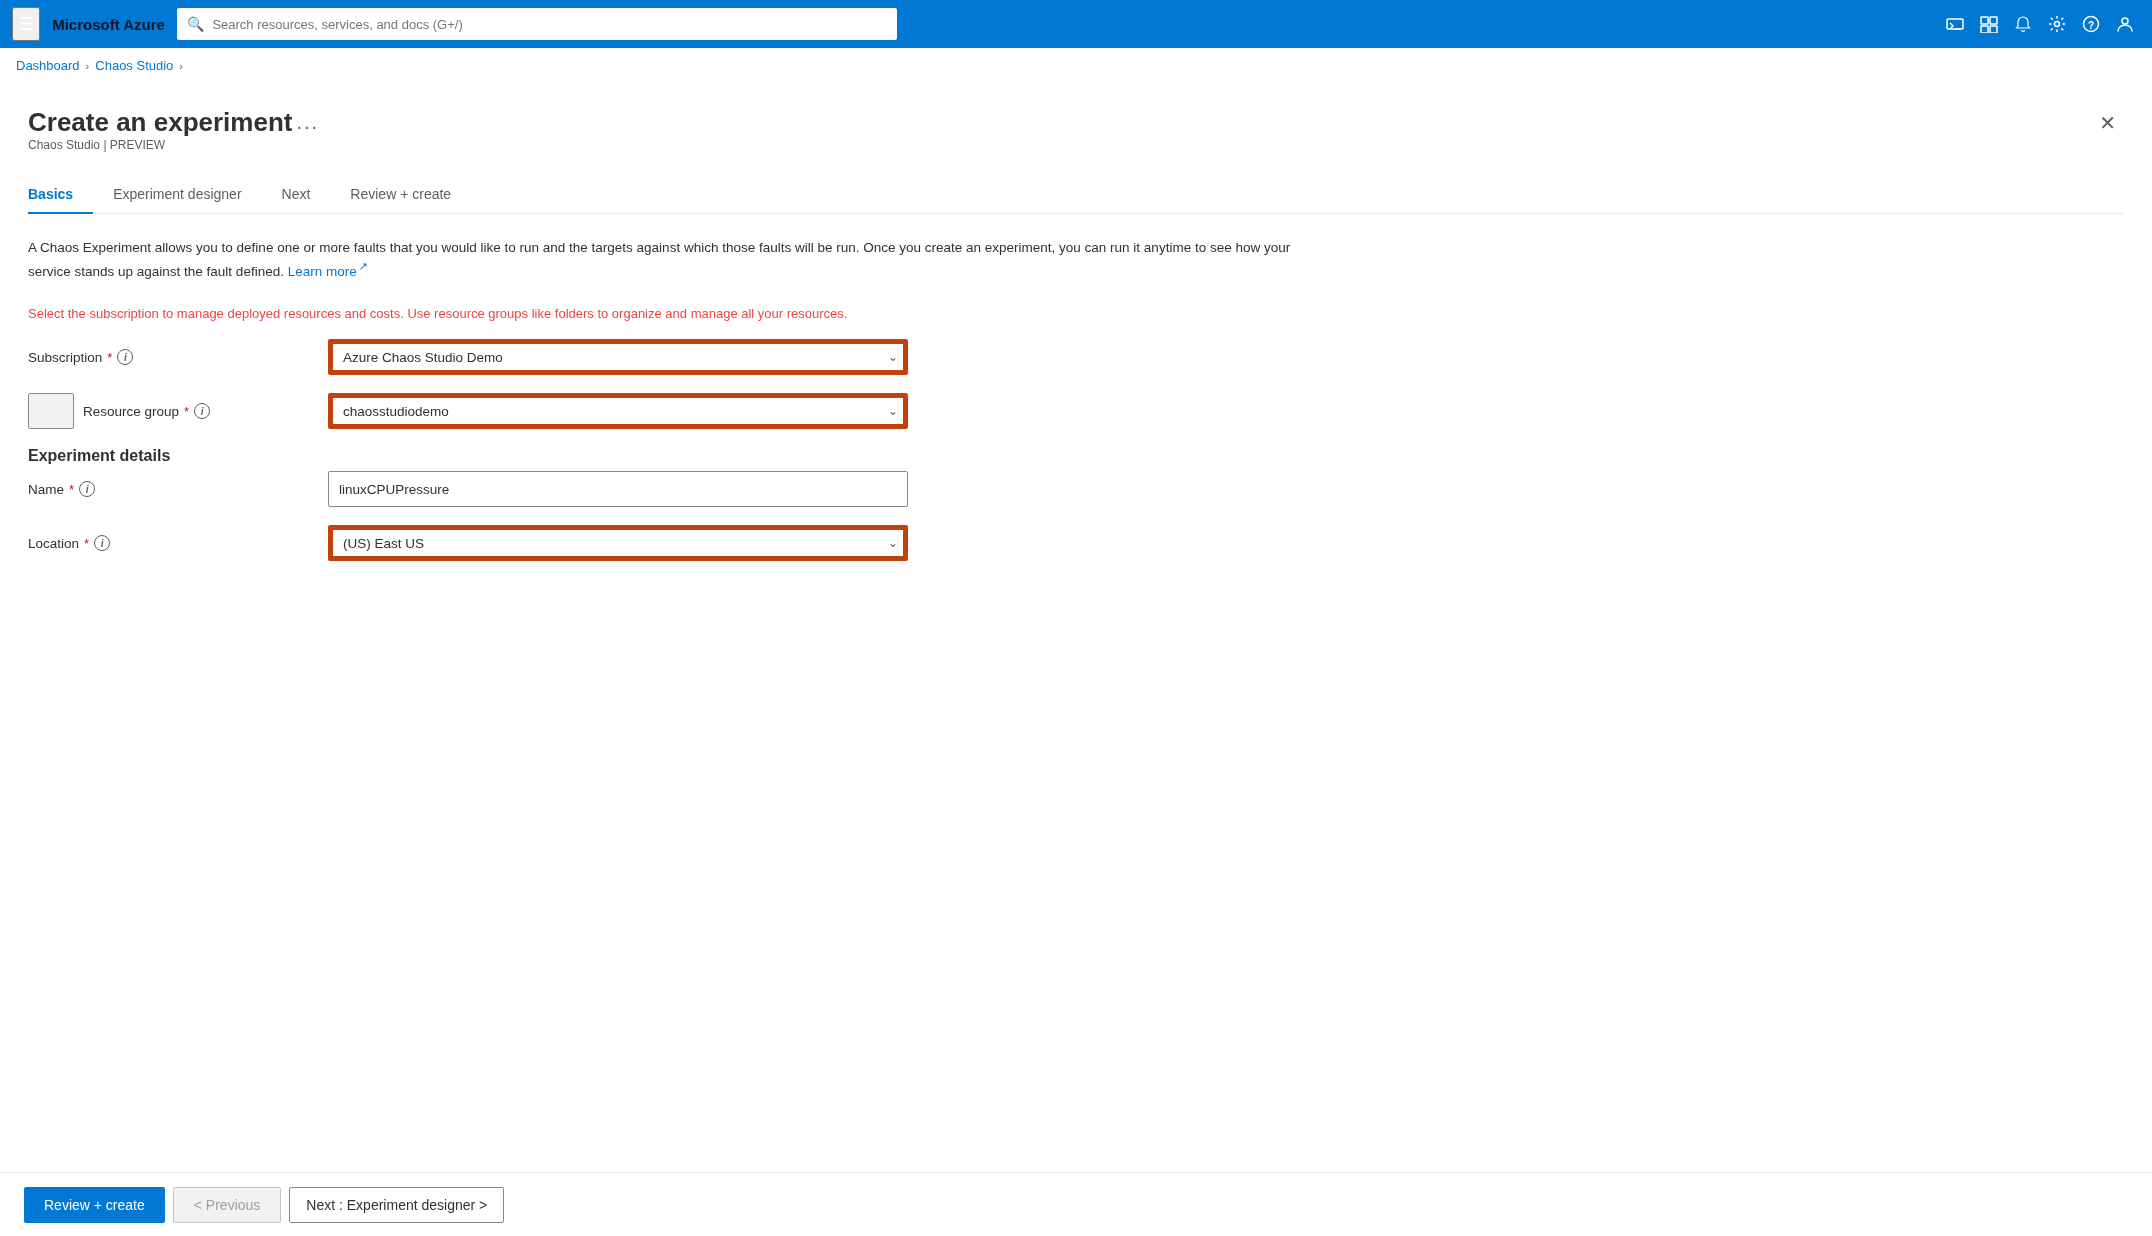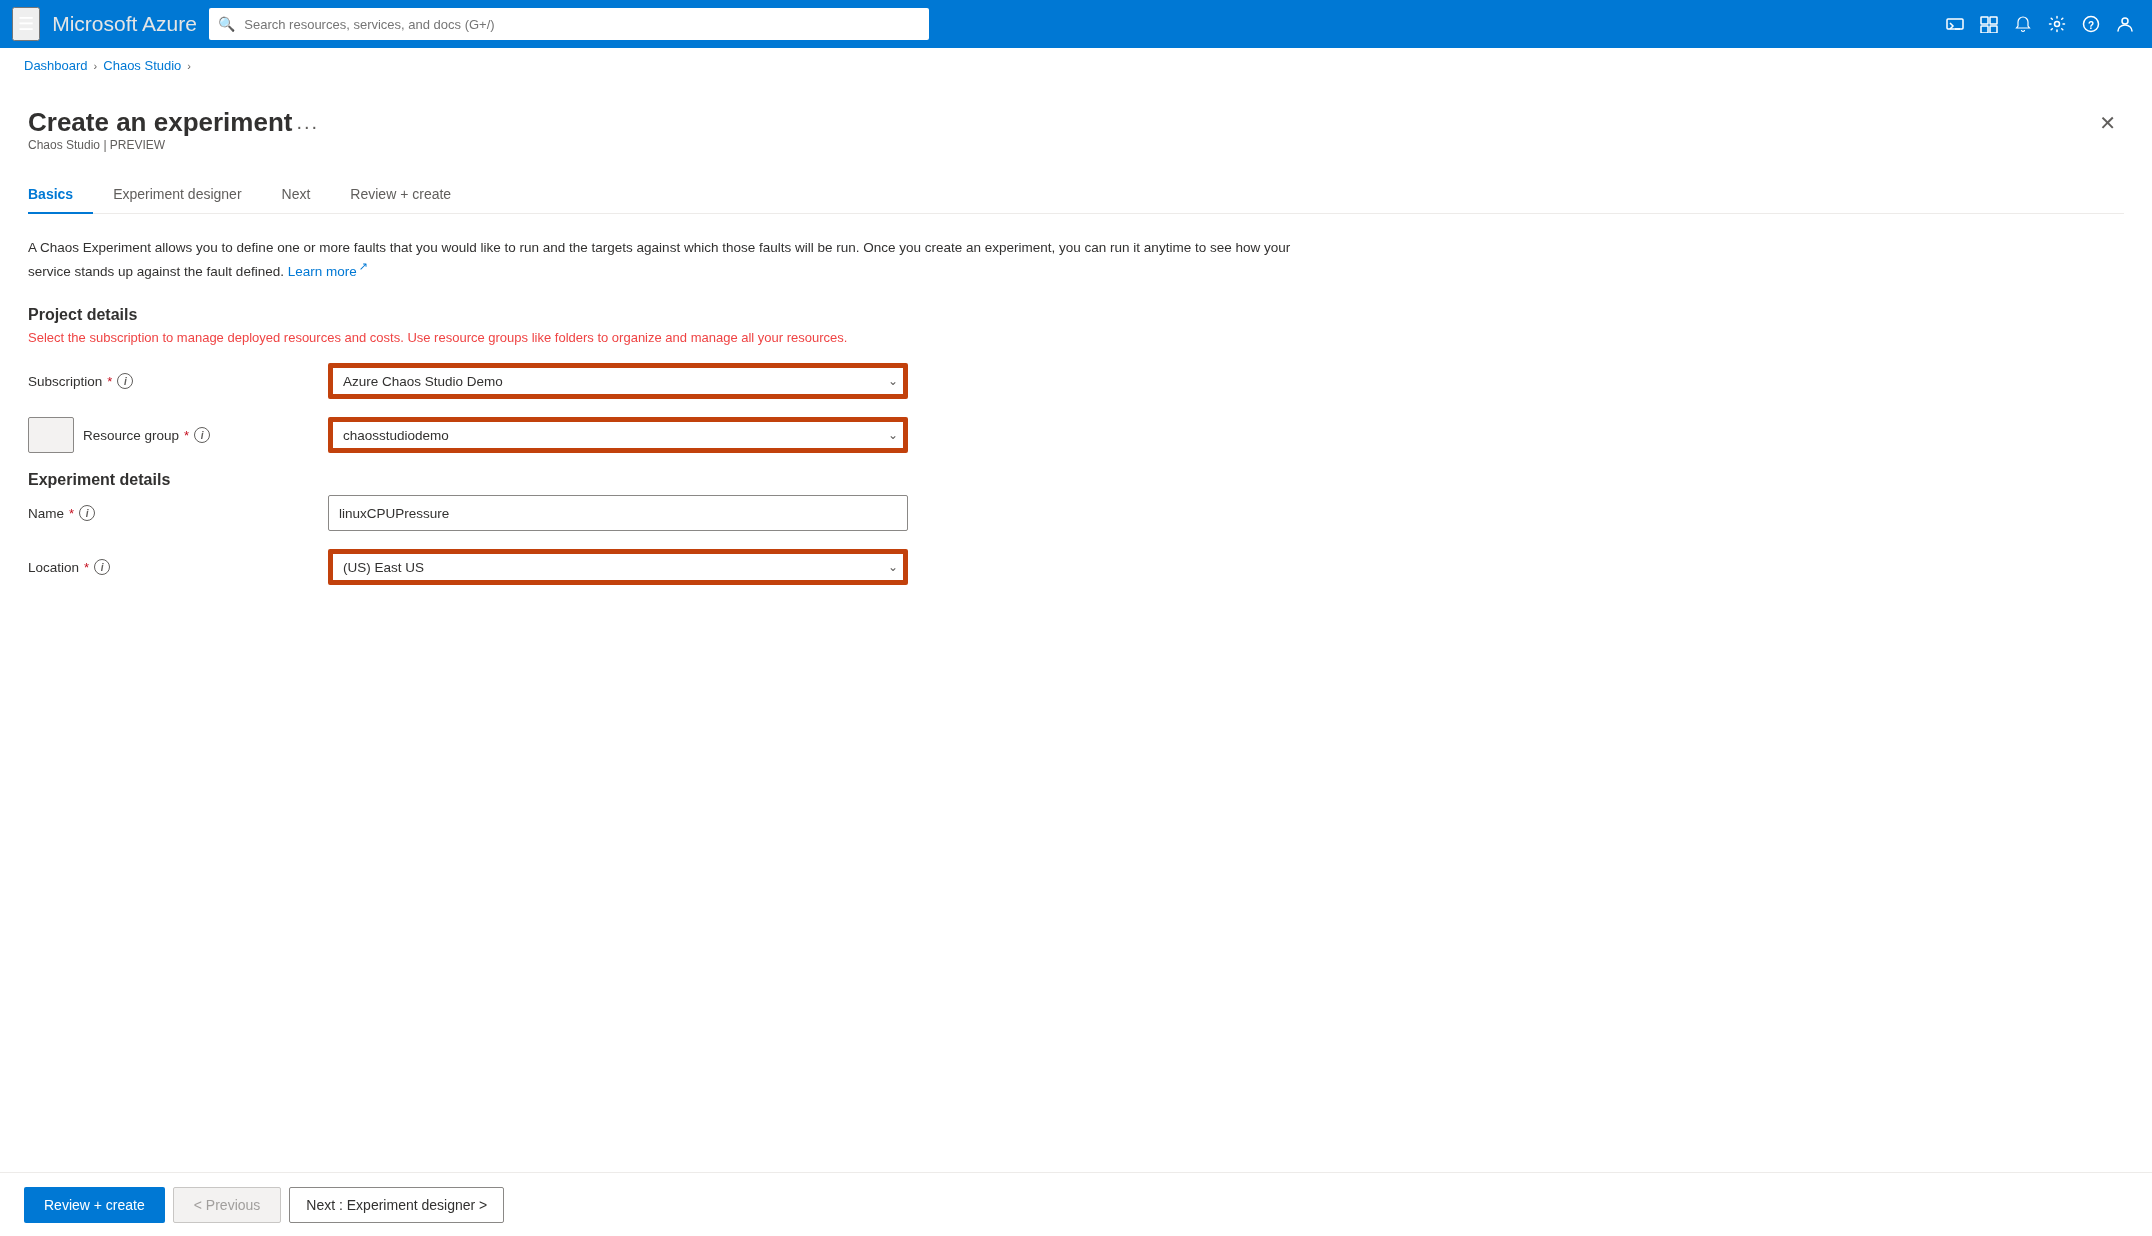--- a/index.html
+++ b/index.html
@@ -14,23 +14,23 @@
       padding: 0 12px;
       gap: 12px;
     }
     .topbar-hamburger {
       color: #fff;
       font-size: 18px;
       cursor: pointer;
       padding: 4px;
     }
     .topbar-brand {
-      color: #e5e5e5;
-      font-weight: 400;
-      font-size: 21px;
+      color: #0f172a;
+      font-weight: 700;
+      font-size: 15px;
       white-space: nowrap;
     }
     .topbar-search {
       flex: 1;
       max-width: 720px;
       background: #fff;
       border-radius: 2px;
       height: 32px;
       display: flex;
       align-items: center;
@@ -62,21 +62,21 @@
       display: flex;
       align-items: center;
       justify-content: center;
       border-radius: 2px;
     }
 
     
     .breadcrumb {
       display: flex;
       align-items: center;
-      padding: 10px 24px;
+      padding: 10px 16px;
       gap: 6px;
       background: #fff;
       font-size: 13px;
       color: #0078d4;
     }
     .breadcrumb a { color: #0078d4; text-decoration: none; cursor: pointer; }
     .breadcrumb-sep { color: #605e5c; font-size: 11px; }
 
     
     .main-panel {
@@ -390,21 +390,20 @@
     <div class="tab">Review + create</div>
   </div>
 
   <p class="description">
     <span>A Chaos Experiment allows you to define one or more faults that you would like to run and the targets against which those faults will be run. Once you create an experiment, you can run it anytime to see how your service stands up against the fault defined.</span>
     <a href="#">
       <span>Learn more</span><span class="ext-link-icon">↗</span>
     </a>
   </p>
 
-  <div class="section-title">Project details</div>
   <div class="section-desc">Select the subscription to manage deployed resources and costs. Use resource groups like folders to organize and manage all your resources.</div>
 
   <div class="form-row">
     <div class="form-label">
       <span>Subscription</span>
       <span class="required-star">*</span>
       <span class="info-icon">i</span>
     </div>
     <div class="form-control-wrapper">
       <div class="select-wrapper">

